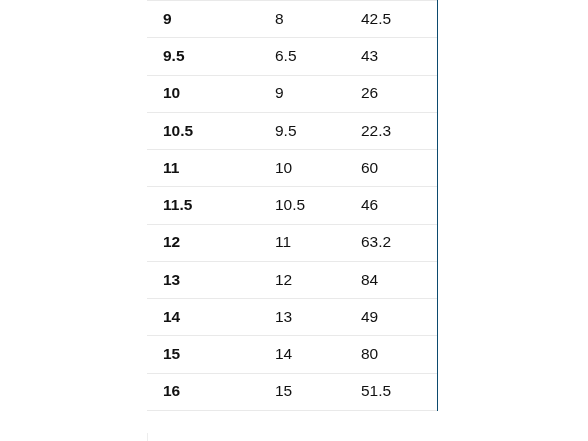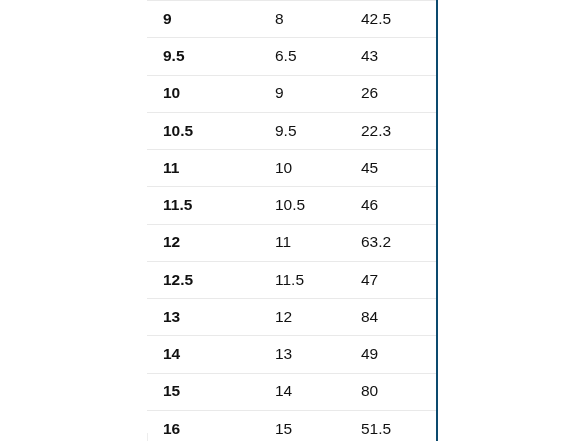--- a/index.html
+++ b/index.html
@@ -54,21 +54,21 @@
   }
   table.size-table td.col-uk {
     width: 86px;
     font-weight: 400;
     padding-left: 15px;
   }
   table.size-table td.col-eu {
     width: 92px;
     font-weight: 400;
     padding-left: 15px;
-    border-right: 4px solid #0c4a6e;
+    border-right: 2px solid #0c4a6e;
   }
 
   
   #bottom-edge-tick {
     position: absolute;
     left: 147px;
     top: 433px;
     width: 1px;
     height: 8px;
     background: #ededed;
@@ -96,36 +96,31 @@
           <td class="col-eu">26</td>
         </tr>
         <tr>
           <td class="col-us-men">10.5</td>
           <td class="col-uk">9.5</td>
           <td class="col-eu">22.3</td>
         </tr>
         <tr>
           <td class="col-us-men">11</td>
           <td class="col-uk">10</td>
-          <td class="col-eu">45</td>
+          <td class="col-eu">60</td>
         </tr>
         <tr>
           <td class="col-us-men">11.5</td>
           <td class="col-uk">10.5</td>
           <td class="col-eu">46</td>
         </tr>
         <tr>
           <td class="col-us-men">12</td>
           <td class="col-uk">11</td>
           <td class="col-eu">63.2</td>
-        </tr>
-        <tr>
-          <td class="col-us-men">12.5</td>
-          <td class="col-uk">11.5</td>
-          <td class="col-eu">47</td>
         </tr>
         <tr>
           <td class="col-us-men">13</td>
           <td class="col-uk">12</td>
           <td class="col-eu">84</td>
         </tr>
         <tr>
           <td class="col-us-men">14</td>
           <td class="col-uk">13</td>
           <td class="col-eu">49</td>

